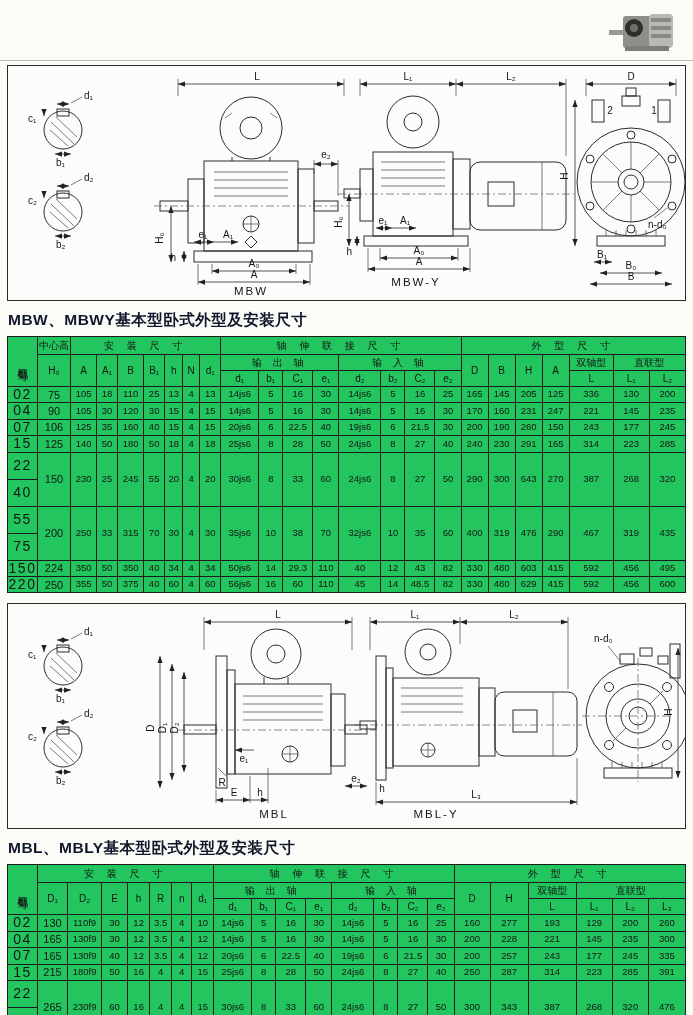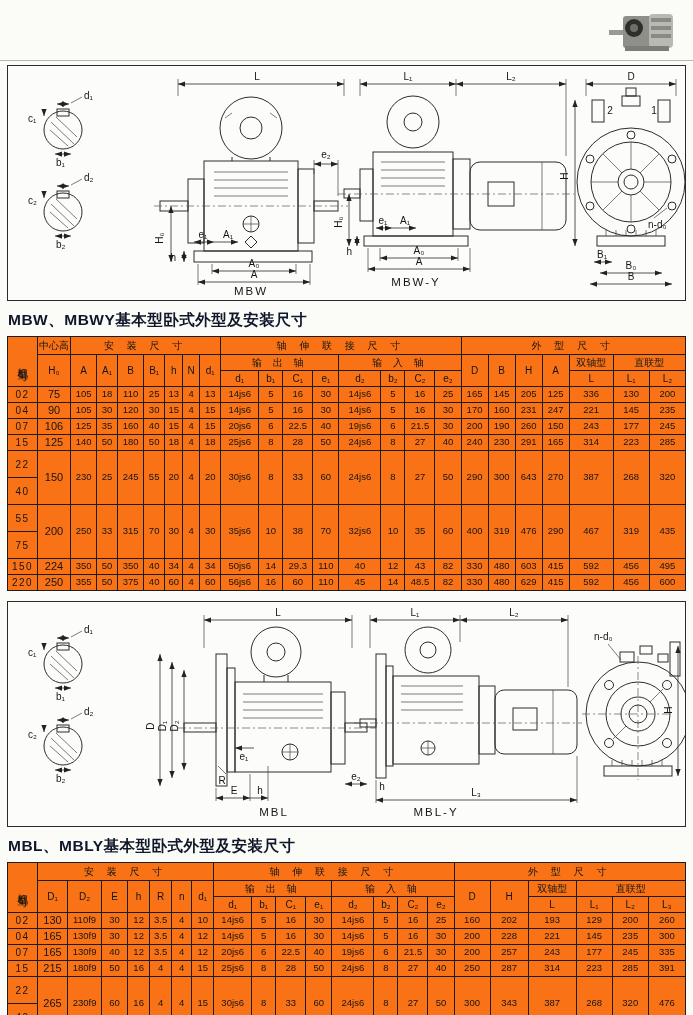--- a/index.html
+++ b/index.html
@@ -6,30 +6,30 @@
   body{
     width:693px;height:1015px;position:relative;
     background:#fbfbf8;color:#141414;
     font-family:"Liberation Sans","DejaVu Sans",sans-serif;
     overflow:hidden;
   }
   .top-strip{height:60px;position:relative;border-bottom:1px solid #b9b9b4;}
   .photo{position:absolute;right:12px;top:6px;}
   .panel{border:1.6px solid #2a2a2a;margin:4px 7px 0 7px;background:#fcfcfa;}
   .heading{font-size:15.5px;font-weight:bold;letter-spacing:0.5px;margin:9px 0 5px 8px;color:#0f172a;}
-  table{border-collapse:collapse;table-layout:fixed;width:679px;margin:0 7px;font-size:9.5px;background:#f97316;}
+  table{border-collapse:collapse;table-layout:fixed;width:679px;margin:0 7px;font-size:9.5px;background:#22c55e;}
   th,td{border:1px solid #1c1c1c;text-align:center;vertical-align:middle;padding:0;overflow:hidden;line-height:1.1;font-weight:normal;}
   thead th{font-size:10px;height:15px;}
   thead tr:first-child th{height:17px;}
   tbody td{height:15px;}
   tr.tall td{height:26px;}
   .sec{letter-spacing:5px;}
   .sec2{letter-spacing:4px;}
   .vert{writing-mode:vertical-rl;text-orientation:upright;letter-spacing:2px;font-size:10.5px;}
-  .c-model{font-size:10px;letter-spacing:1.5px;}
+  .c-model{font-size:14px;letter-spacing:1.5px;}
   .c-big{font-size:11px;}
   .draw line,.draw rect,.draw circle,.draw path,.draw ellipse,.draw polyline{stroke:#2c2c2c;fill:none;stroke-width:1;}
   .draw .dim{stroke-width:0.8;}
   .draw .thin{stroke-width:0.7;stroke:#444;}
   .draw .axis{stroke-width:0.7;stroke:#5a5a5a;stroke-dasharray:8 3 2 3;}
   .draw text{stroke:none;fill:#161616;font-size:10px;font-family:"Liberation Sans","DejaVu Sans",sans-serif;}
   .draw .cap{font-size:11.5px;letter-spacing:2px;}
   .draw marker path{fill:#222;stroke:none;}
 </style>
 </head>
@@ -740,21 +740,21 @@
         <td class="">10</td>
         <td class="">14js6</td>
         <td class="">5</td>
         <td class="">16</td>
         <td class="">30</td>
         <td class="">14js6</td>
         <td class="">5</td>
         <td class="">16</td>
         <td class="">25</td>
         <td class="">160</td>
-        <td class="">202</td>
+        <td class="">277</td>
         <td class="">193</td>
         <td class="">129</td>
         <td class="">200</td>
         <td class="">260</td>
       </tr>
       <tr>
         <td class="c-model">04</td>
         <td class="c-big">165</td>
         <td class="">130f9</td>
         <td class="">30</td>

